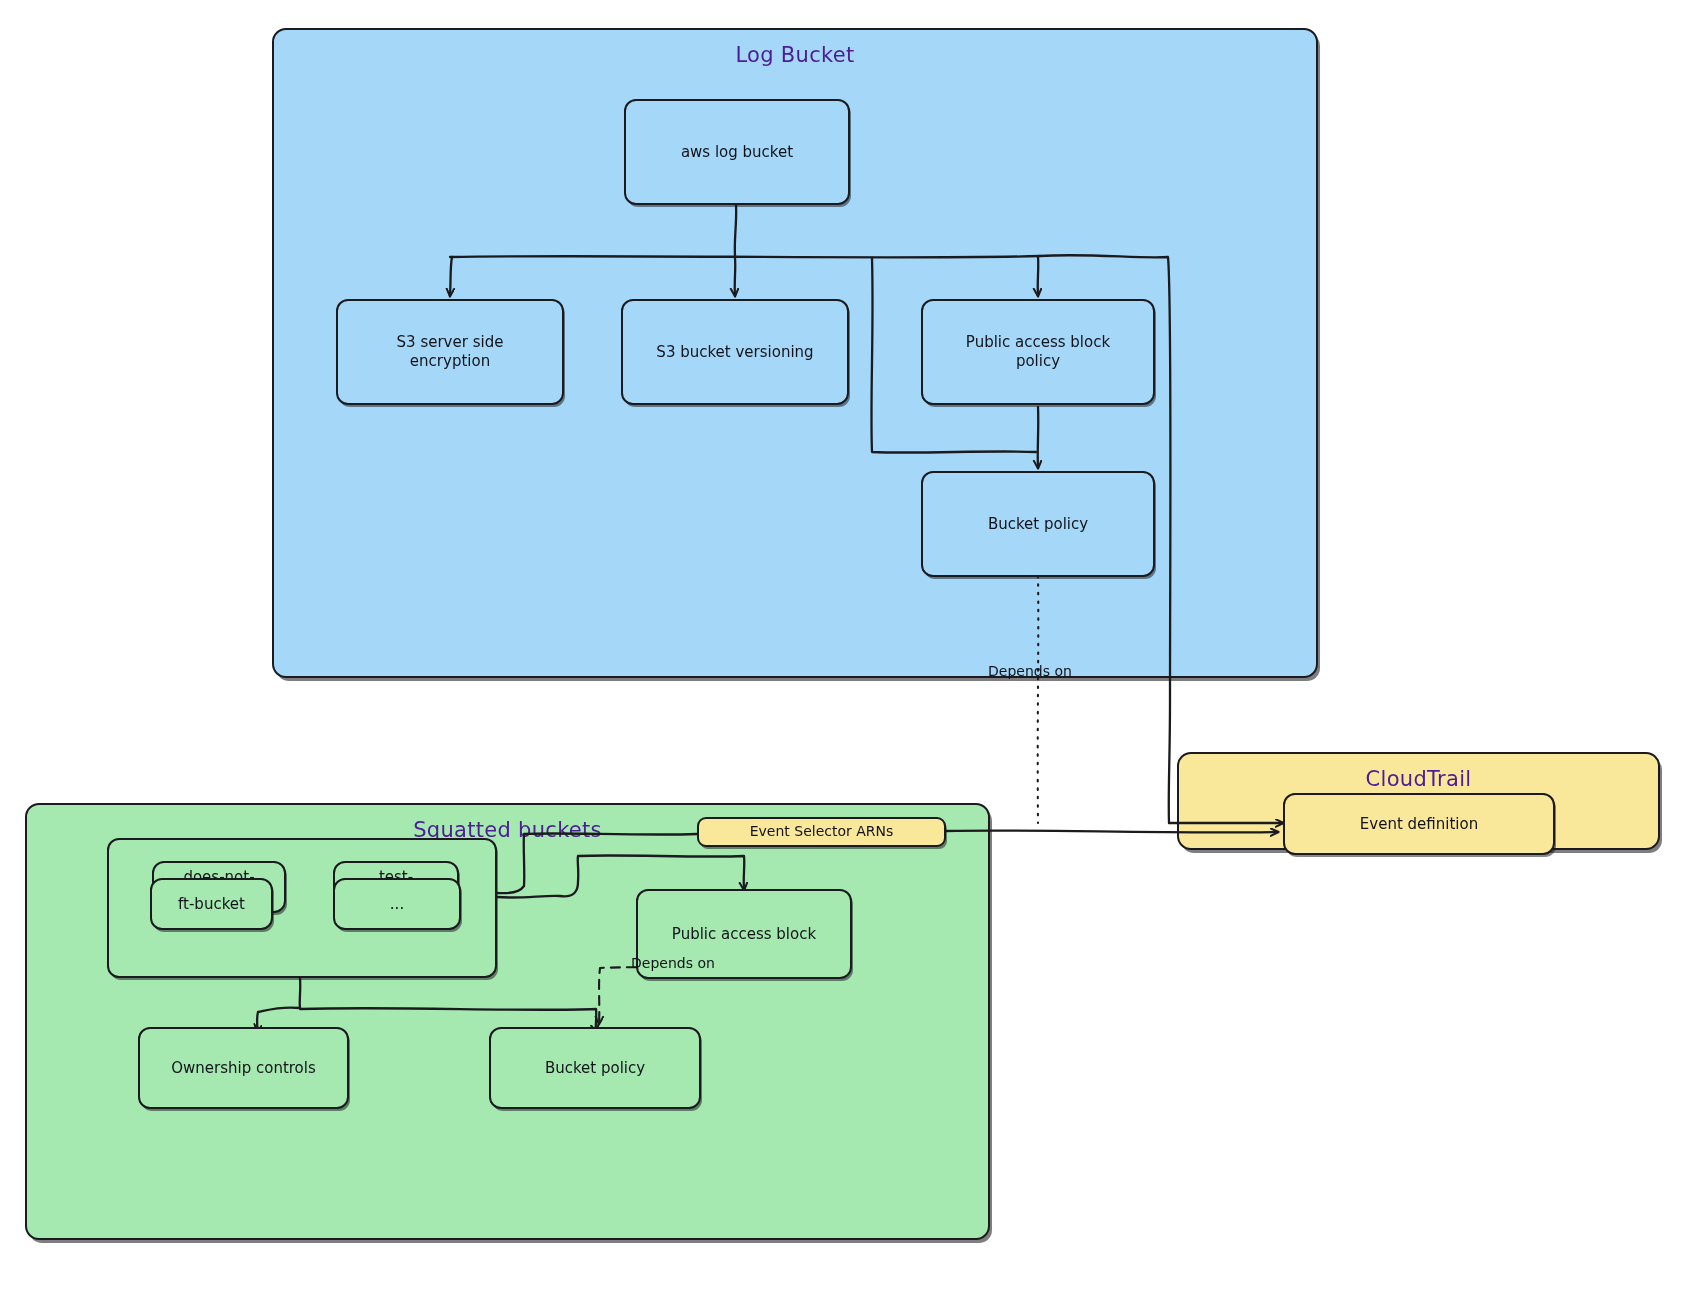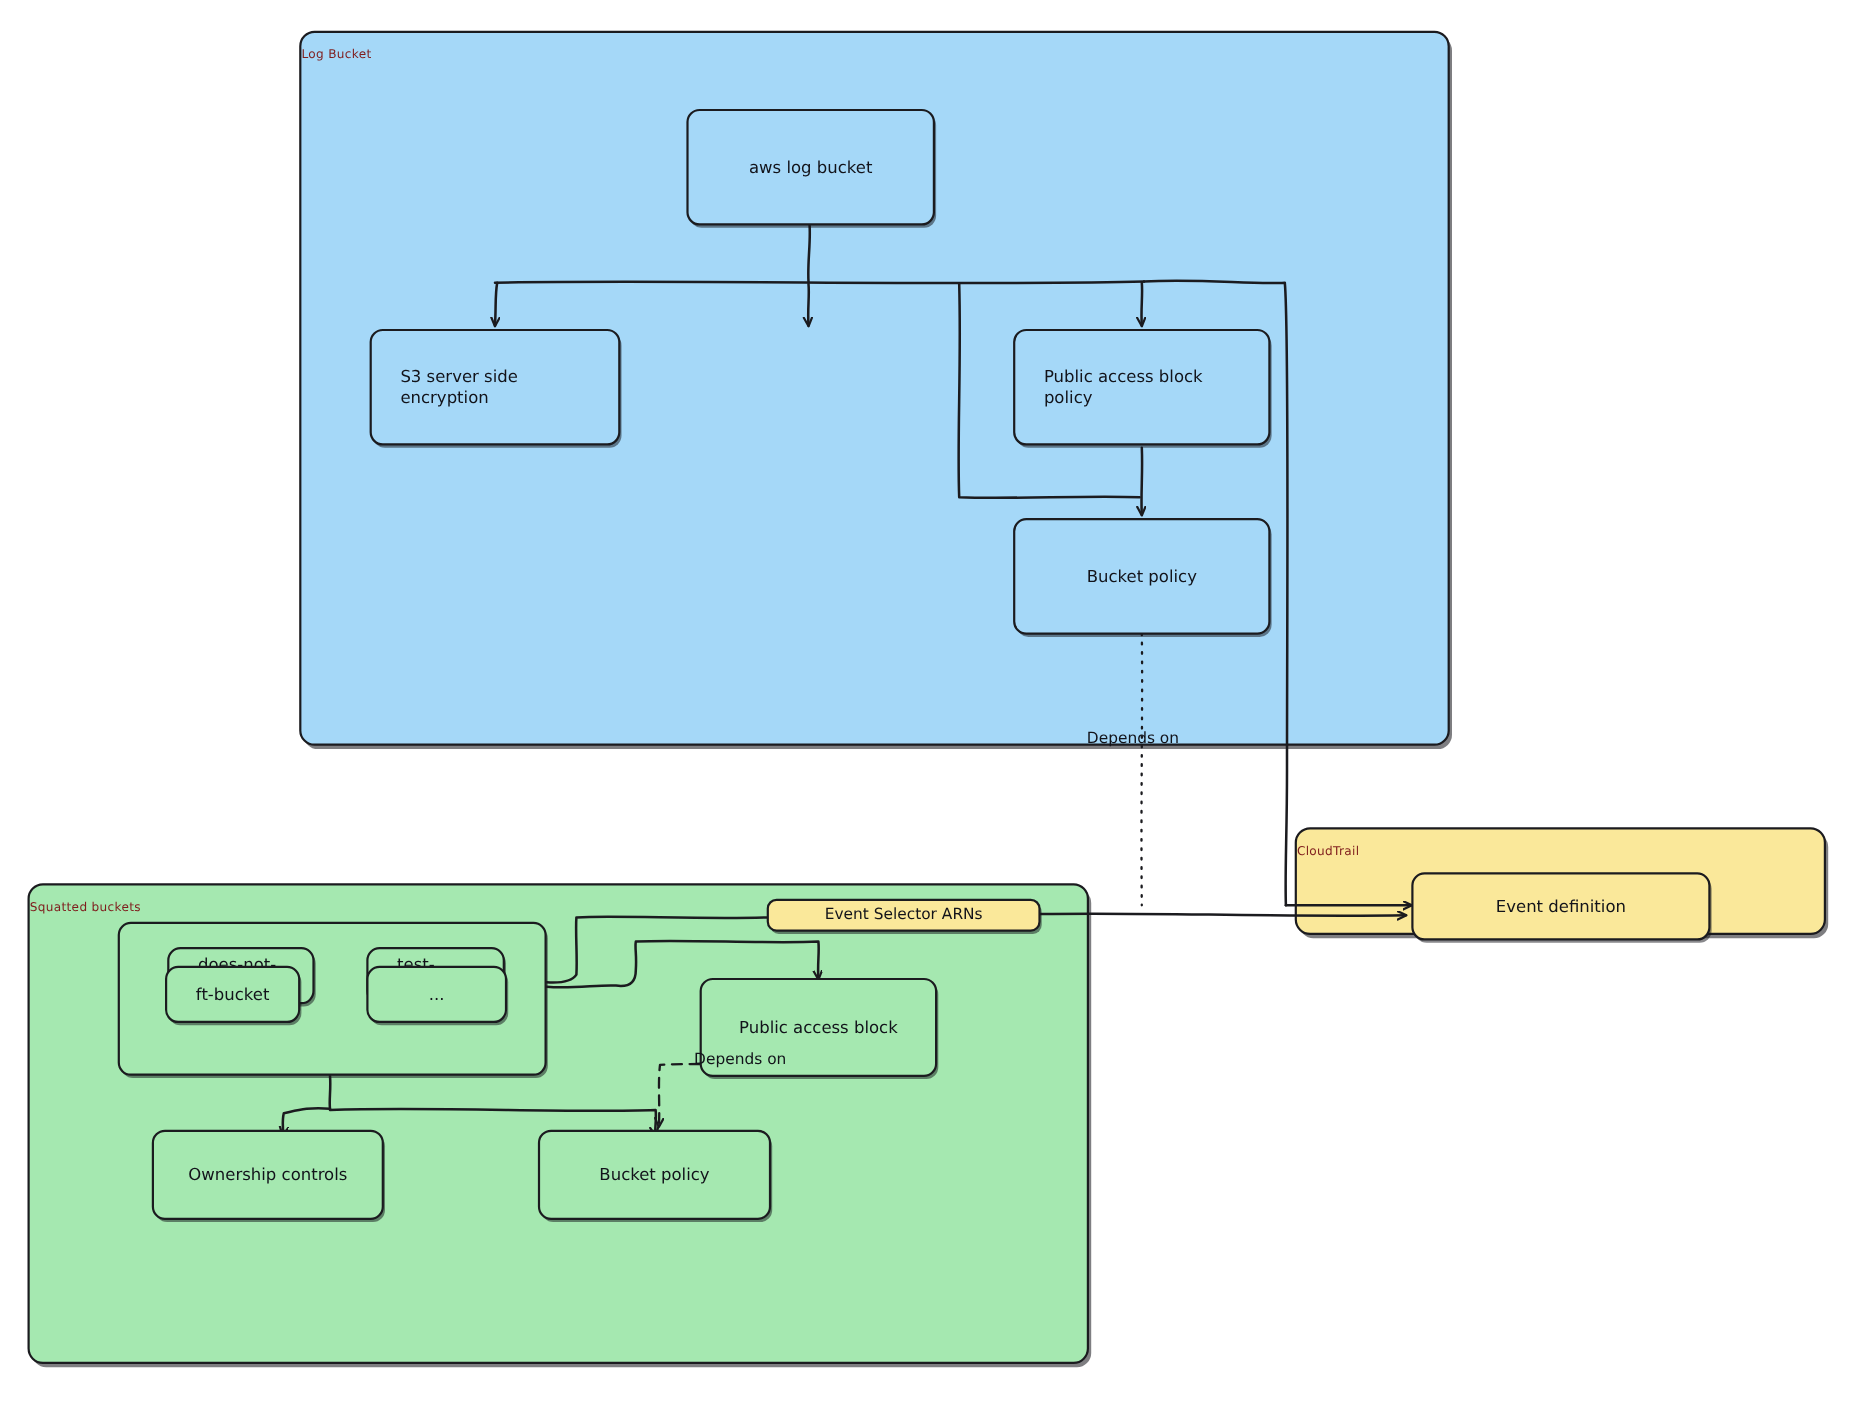--- a/index.html
+++ b/index.html
@@ -3,26 +3,26 @@
 <meta charset="utf-8">
 <style>
   html,body{margin:0;padding:0;background:#ffffff;}
   body{width:1687px;height:1291px;position:relative;overflow:hidden;
        font-family:"DejaVu Sans",sans-serif;}
   #stage{position:absolute;left:0;top:0;width:1687px;height:1291px;}
   svg#wires{position:absolute;left:0;top:0;width:1687px;height:1291px;pointer-events:none;}
 
   .grp{position:absolute;box-sizing:border-box;border:2.2px solid #1b1b1f;
        border-radius:14px;box-shadow:3px 4px 0 -1px rgba(20,20,25,.55);}
-  .grp-title{position:absolute;left:0;right:0;top:13px;text-align:left;
-       font-size:11px;color:#7f1d1d;letter-spacing:.3px;}
+  .grp-title{position:absolute;left:0;right:0;top:13px;text-align:center;
+       font-size:21px;color:#4c1d95;letter-spacing:.3px;}
 
   .node{position:absolute;box-sizing:border-box;border:2.2px solid #1b1b1f;
         border-radius:12px;display:flex;align-items:center;justify-content:center;
-        text-align:left;font-size:15px;color:#12131a;line-height:1.25;
+        text-align:center;font-size:15px;color:#12131a;line-height:1.25;
         box-shadow:2px 3px 0 -1px rgba(20,20,25,.5);padding:0 26px;}
 
   .blue{background:#a5d8f8;}
   .green{background:#a5e8b0;}
   .yellow{background:#fae89a;}
 
   .edge-label{position:absolute;font-size:14px;color:#12131a;white-space:nowrap;}
 </style>
 </head>
 <body>
@@ -104,20 +104,23 @@
   </svg>
 
   <div class="node blue" style="left:624px;top:99px;width:226px;height:106px;">
     <span>aws log bucket</span>
   </div>
 
   <div class="node blue" style="left:336px;top:299px;width:228px;height:106px;">
     <span>S3 server side encryption</span>
   </div>
 
+  <div class="node blue" style="left:621px;top:299px;width:228px;height:106px;">
+    <span>S3 bucket versioning</span>
+  </div>
 
   <div class="node blue" style="left:921px;top:299px;width:234px;height:106px;">
     <span>Public access block policy</span>
   </div>
 
   <div class="node blue" style="left:921px;top:471px;width:234px;height:106px;">
     <span>Bucket policy</span>
   </div>
 
   <div class="edge-label" style="left:988px;top:663px;">Depends on</div>

